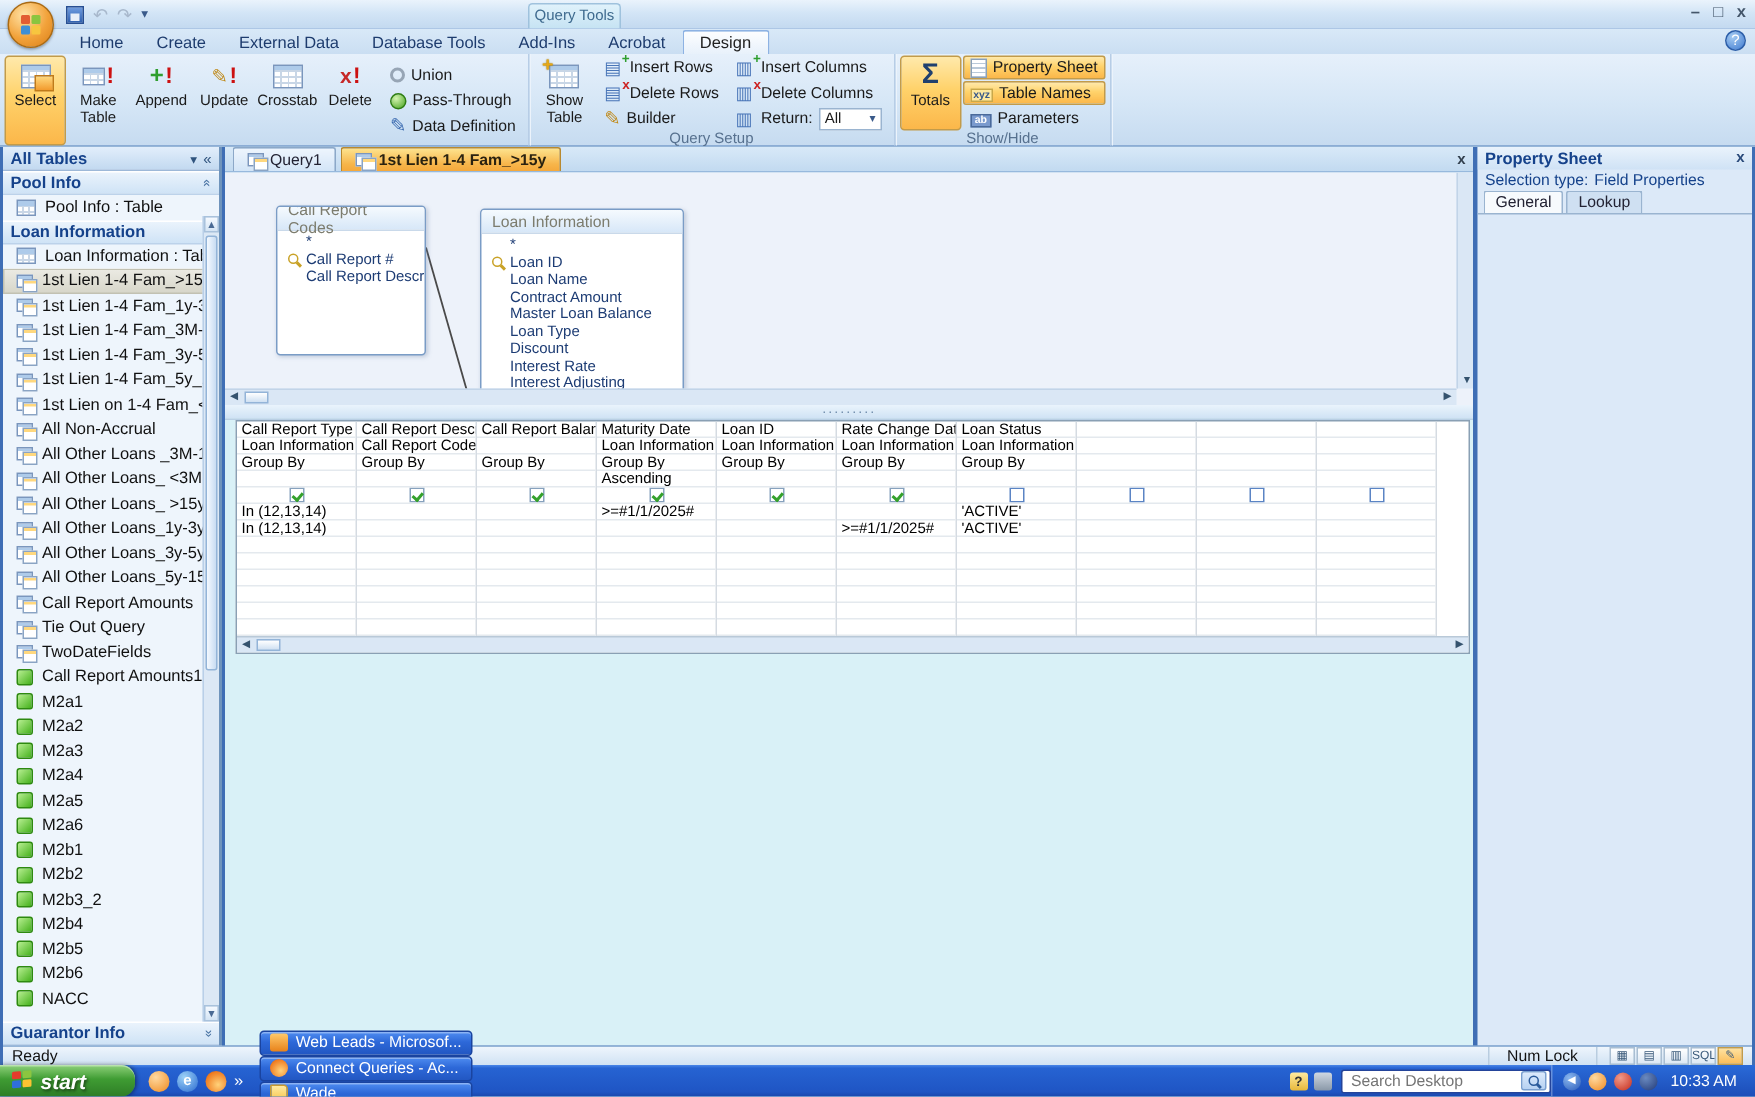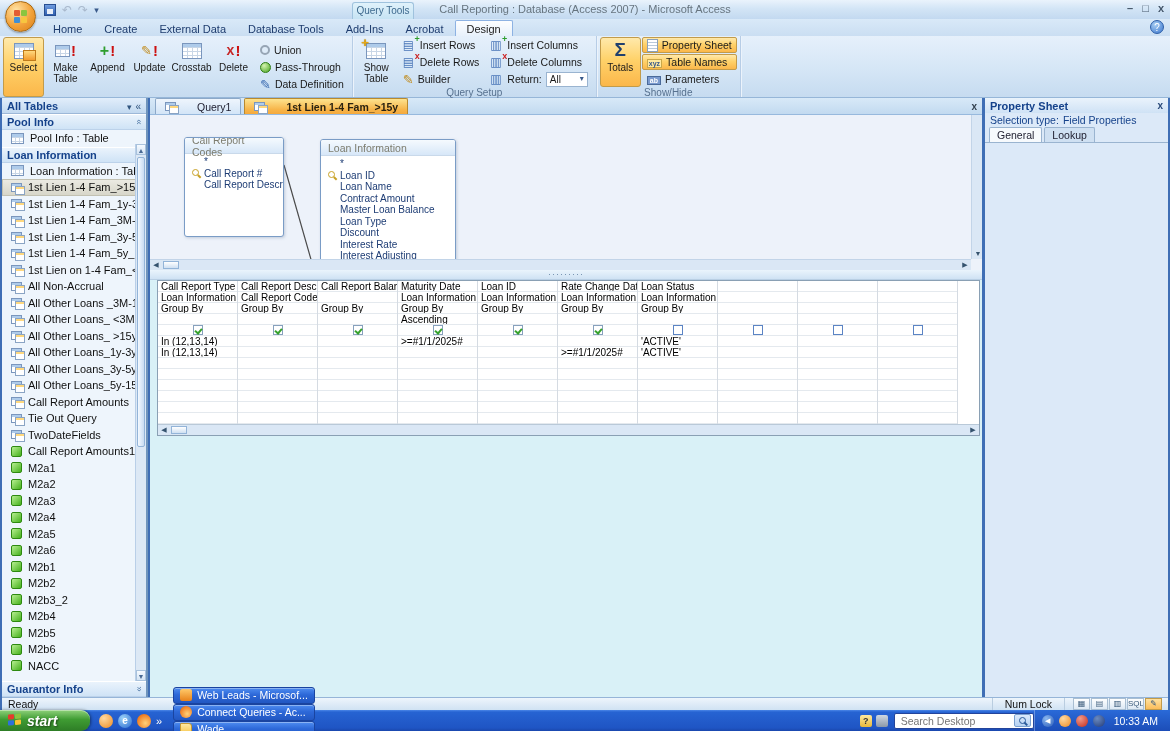--- a/index.html
+++ b/index.html
@@ -120,21 +120,21 @@
   .ns-btn { position:absolute; left:0; right:0; height:11px; color:#4a6a94; font-size:7px; text-align:center; line-height:11px;
     background:linear-gradient(#f6faff,#d4e4f4); border:1px solid #a9c2dc; }
   .ns-btn.up { top:0; } .ns-btn.down { bottom:0; }
   .ns-thumb { position:absolute; left:1px; right:1px; top:13px; height:290px;
     background:linear-gradient(to right,#f4f9ff,#c8dcf2); border:1px solid #93b4d8; border-radius:2px; }
 
   
   .doc { position:absolute; left:150px; top:98px; width:832px; bottom:34px; background:#d9f1f7; overflow:hidden; }
   .doctabs { position:relative; height:17px; background:linear-gradient(#d8e9f8,#c2daf0);
     border-bottom:1px solid #97b9dd; display:flex; align-items:flex-end; padding-left:5px; gap:3px; }
-  .dtab { height:16px; display:flex; align-items:center; gap:21px; padding:0 9px; font-size:10.5px;
+  .dtab { height:16px; display:flex; align-items:center; gap:4px; padding:0 9px; font-size:10.5px;
     border:1px solid #8ca8c8; border-bottom:none; border-radius:2px 2px 0 0;
     background:linear-gradient(#eef5fd,#d3e5f7); color:#223; white-space:nowrap; }
   .dtab.active { background:linear-gradient(#fde38e,#f7b54a 70%,#f5a93c); border-color:#b8892f; font-weight:bold; color:#2a2210; }
   .dtabs-close { position:absolute; right:5px; top:3px; font-weight:bold; color:#33414f; font-size:10px; }
 
   .design { position:absolute; top:17px; left:0; right:0; height:155px; background:#edf2fa; overflow:hidden; }
   .twin { position:absolute; background:#fff; border:1px solid #7a9cc6; border-radius:3px; overflow:hidden;
     box-shadow:1px 1px 3px rgba(110,130,160,.35); z-index:1; }
   .twin-h { height:16px; background:linear-gradient(#f5fafe,#d7e7f8); border-bottom:1px solid #c9d9ea;
     color:#7c7c6e; font-size:10.5px; display:flex; align-items:center; padding:0 7px; }
@@ -263,21 +263,20 @@
         <span></span>
       </div>
   </div>
   <div class="qat">
     <span class="ico-save"></span>
     <span class="ico-undo"></span>
     <span class="ico-redo"></span>
     <span class="qat-dd"></span>
   </div>
   <div class="ctx-label">Query Tools</div>
-  <div class="title-text">Call Reporting : Database (Access 2007) - Microsoft Access</div>
   <div class="win-btns">
     <span>–</span>
     <span>□</span>
     <span>x</span>
   </div>
 </div>
 
 <div class="tabrow">
 
     <div class="rtab">Home</div>

